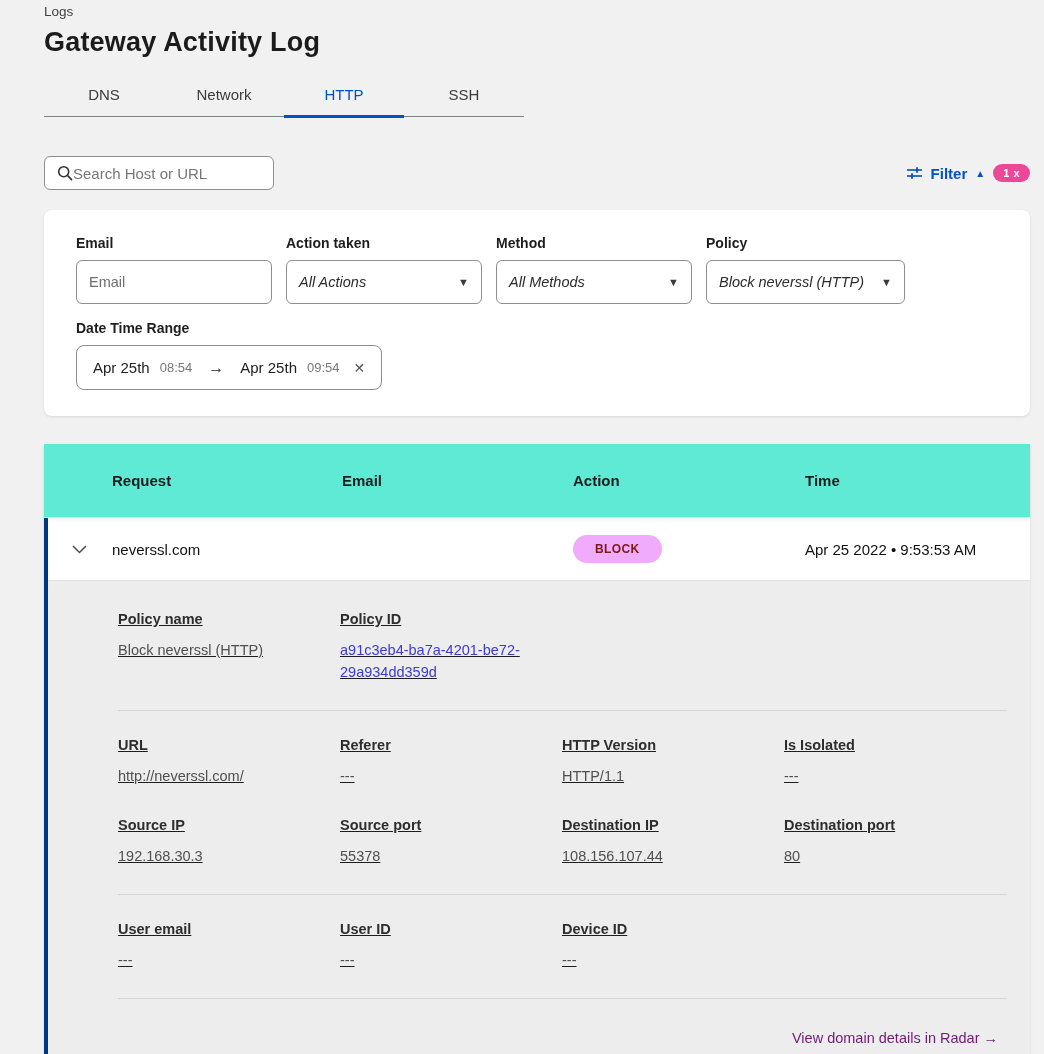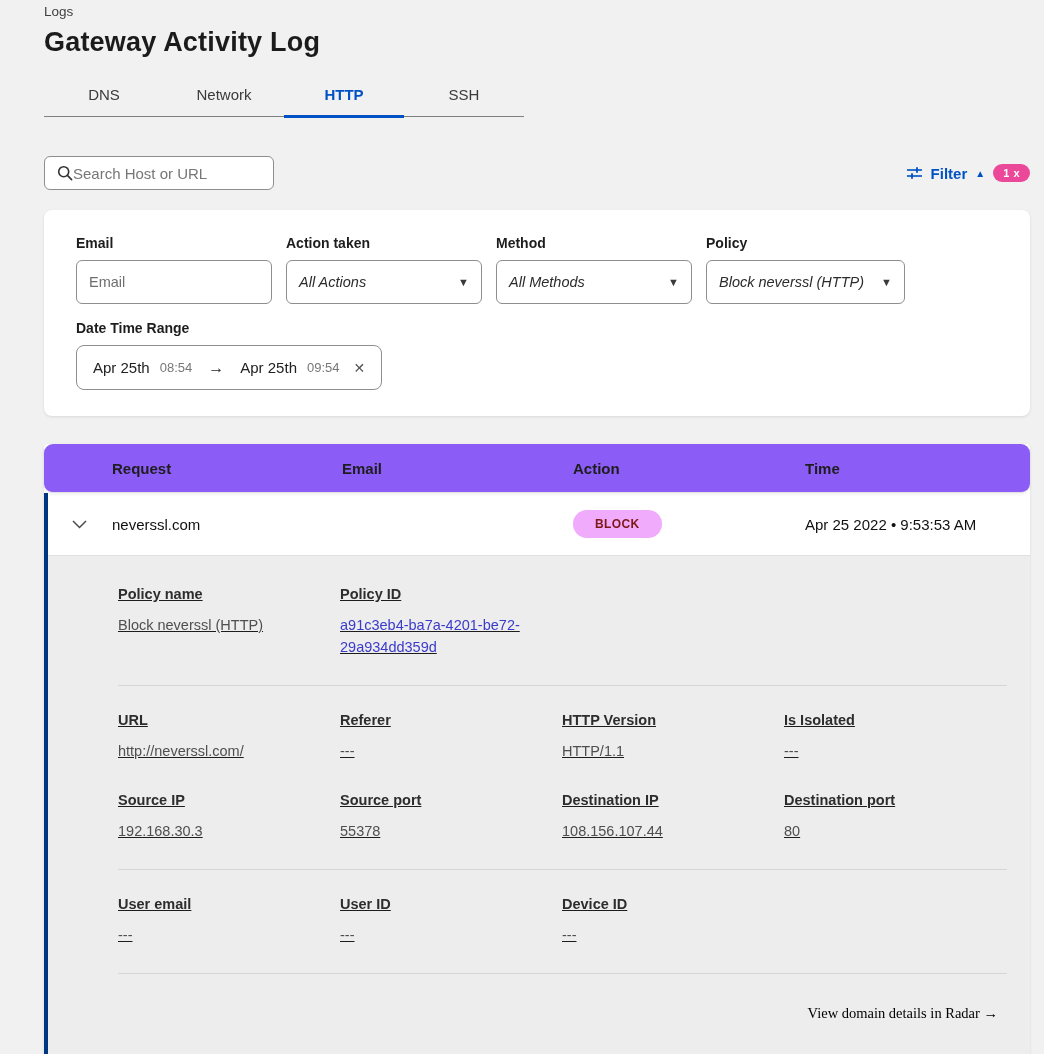--- a/index.html
+++ b/index.html
@@ -11,21 +11,21 @@
   .page { width:986px; margin-left:44px; padding-top:4px; }
 
   
   .breadcrumb { font-size:13.5px; color:#3f3f3f; }
   .title { font-size:27px; font-weight:700; color:#1b1b1b; margin-top:8px; letter-spacing:.2px; }
 
   
   .tabs { display:flex; width:480px; margin-top:18px; border-bottom:1px solid #808080; }
   .tab { width:120px; text-align:center; padding:10px 0 13px; font-size:15px; color:#3a3a3a;
          font-weight:500; cursor:pointer; position:relative; }
-  .tab.active { color:#0051c3; font-weight:700; }
+  .tab.active { color:#0051c3; font-weight:400; }
   .tab.active::after { content:""; position:absolute; left:0; right:0; bottom:-2px; height:3px; background:#0051c3; }
 
   
   .toolbar { display:flex; align-items:center; margin-top:33px; height:46px; }
   .searchbox { display:flex; align-items:center; width:230px; height:34px; background:#fff;
                border:1px solid #8e8e8e; border-radius:6px; padding:0 12px; gap:0; }
   .searchbox input { border:none; outline:none; flex:1; font-size:15px; color:#222; background:transparent;
                      font-family:inherit; min-width:0; }
   .searchbox input::placeholder { color:#767676; }
   .toolbar-right { margin-left:auto; display:flex; align-items:center; gap:8px; }
@@ -51,41 +51,41 @@
                border-radius:8px; background:#fff; padding:13px 16px; gap:10px; }
   .dr-day { font-size:15px; color:#222; }
   .dr-time { font-size:13px; color:#777; }
   .dr-arrow { font-size:16px; color:#222; padding:0 6px; }
   .dr-clear { color:#555; font-size:14px; cursor:pointer; margin-left:4px; }
 
   
   .table-card { margin-top:28px; background:#fff; border-radius:4px 4px 0 0;
                 box-shadow:0 1px 3px rgba(0,0,0,.10); }
   .thead { display:grid; grid-template-columns:68px 230px 231px 232px 1fr; align-items:center;
-           height:49px; background:#8b5cf6; border-bottom:1px solid #e3e3e3;
-           box-shadow:0 2px 3px rgba(0,0,0,.05); position:relative;border-radius:9px; }
+           height:74px; background:#5eead4; border-bottom:1px solid #e3e3e3;
+           box-shadow:0 2px 3px rgba(0,0,0,.05); position:relative; }
   .th { font-size:15px; font-weight:600; color:#1d1d1d; }
   .row-region { border-left:4px solid #003681; }
   .trow { display:grid; grid-template-columns:64px 230px 231px 232px 1fr; align-items:center;
           height:63px; background:#fff; border-bottom:1px solid #e0e0e0; cursor:pointer; }
   .chev { display:flex; align-items:center; padding-left:24px; }
   .req { font-size:15px; color:#111; }
   .badge-block { display:inline-block; background:#f0abfc; color:#7d1818; font-size:12px; font-weight:700;
                  letter-spacing:.4px; border-radius:14px; padding:7px 22px; }
   .time-cell { font-size:15px; color:#111; }
 
   
   .details { background:#ededee; padding:30px 23px 40px 70px; }
   .dgrid { display:grid; grid-template-columns:222px 222px 222px 1fr;text-decoration:underline; }
   .dfield .dlabel { font-size:14.5px; font-weight:600; color:#2d2d2d; margin-bottom:13px; }
   .dfield .dvalue { font-size:14.5px; color:#4f4f4f; line-height:1.5; }
   .dvalue.link { color:#3a3acb; width:195px; word-wrap:break-word; cursor:pointer; }
   .divider { border-top:1px solid #d6d6d6; margin:26px 0; }
   .radar-row { text-align:right; margin-top:30px; margin-right:9px; }
-  .radar-link { color:#000000; font-size:14.5px; cursor:pointer; text-decoration:none;font-family:Liberation Serif, serif; }
+  .radar-link { color:#701a75; font-size:14.5px; cursor:pointer; text-decoration:none; }
 
   .mt-detail-row { margin-top:30px; }
   svg { display:block; }
 </style>
 </head>
 <body>
 
 <div class="page">
 
   <div class="breadcrumb">Logs</div>

